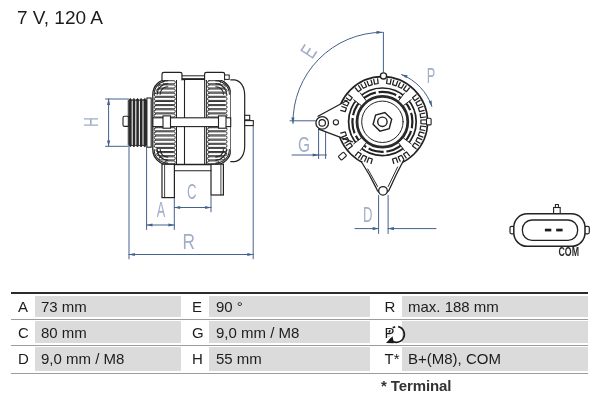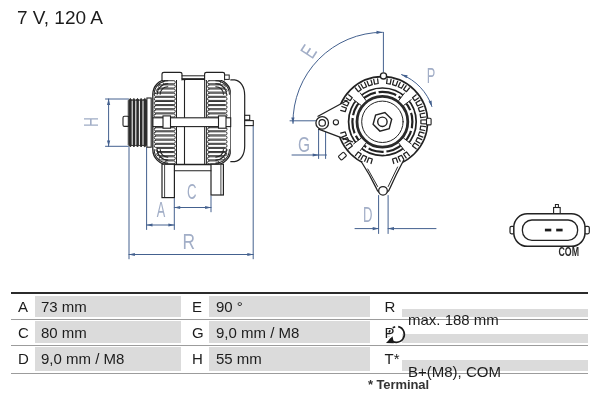--- a/index.html
+++ b/index.html
@@ -12,22 +12,22 @@
 .r1 { height:25.5px; } .r2 { height:26px; } .r3 { height:28px; border-bottom-width:1.5px; }
 .lc { background:#fff; color:#1c1c1c; font-size:15px; line-height:25px; }
 .vc { color:#1c1c1c; font-size:15px; position:relative; }
 .vc .bg { position:absolute; left:0; top:1.5px; right:0; bottom:1.5px; background:#dbdbdb; }
 .vc span { position:relative; line-height:25px; display:block; }
 .l1 { width:23.5px; padding-left:7px; }
 .v1 { width:146.5px; } .v1 span { padding-left:6.5px; }
 .l2 { width:28px; padding-left:11px; }
 .v2 { width:161px; } .v2 span { padding-left:7px; }
 .l3 { width:32px; padding-left:14.5px; }
-.v3 { flex:1;margin-top:13px; } .v3 span { padding-left:6px; }
-.fn { position:absolute; left:368px; top:377px; font-size:13px; font-weight:bold; color:#333; letter-spacing:-0.1px; }
+.v3 { flex:1; } .v3 span { padding-left:6px; }
+.fn { position:absolute; left:381px; top:377px; font-size:15px; font-weight:bold; color:#333; letter-spacing:-0.1px; }
 </style>
 </head>
 <body>
 <div id="wrap">
 <svg width="600" height="400" viewBox="0 0 600 400" style="position:absolute;left:0;top:0">
 <defs>
 <marker id="ar" markerWidth="7" markerHeight="5" refX="6.3" refY="2.5" orient="auto" markerUnits="userSpaceOnUse">
 <path d="M0.4,0.9 L6.6,2.5 L0.4,4.1 Z" fill="#44618f"></path>
         </marker>
 <marker id="as" markerWidth="7" markerHeight="5" refX="6.3" refY="2.5" orient="auto-start-reverse" markerUnits="userSpaceOnUse">

